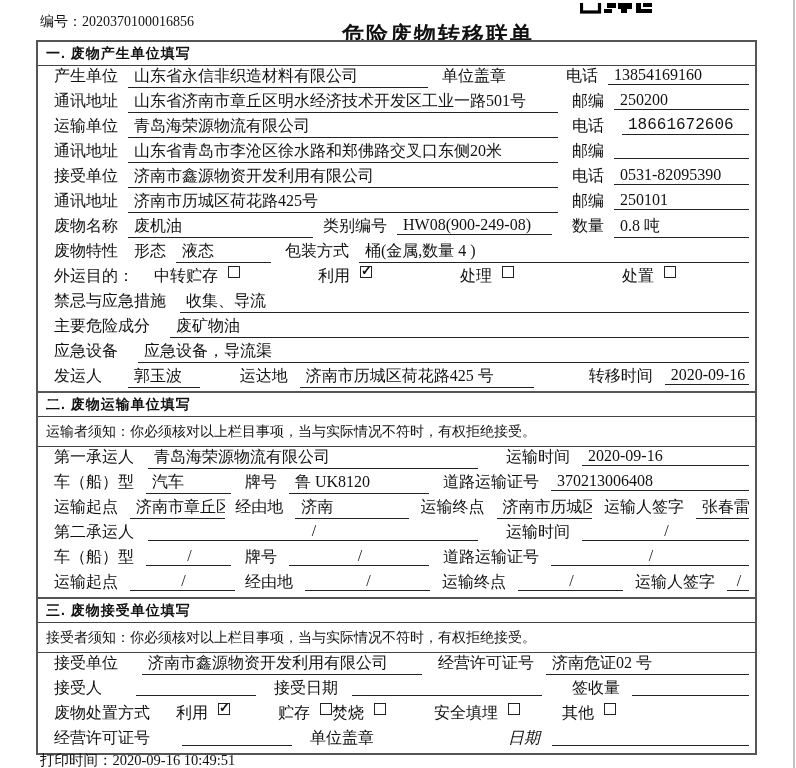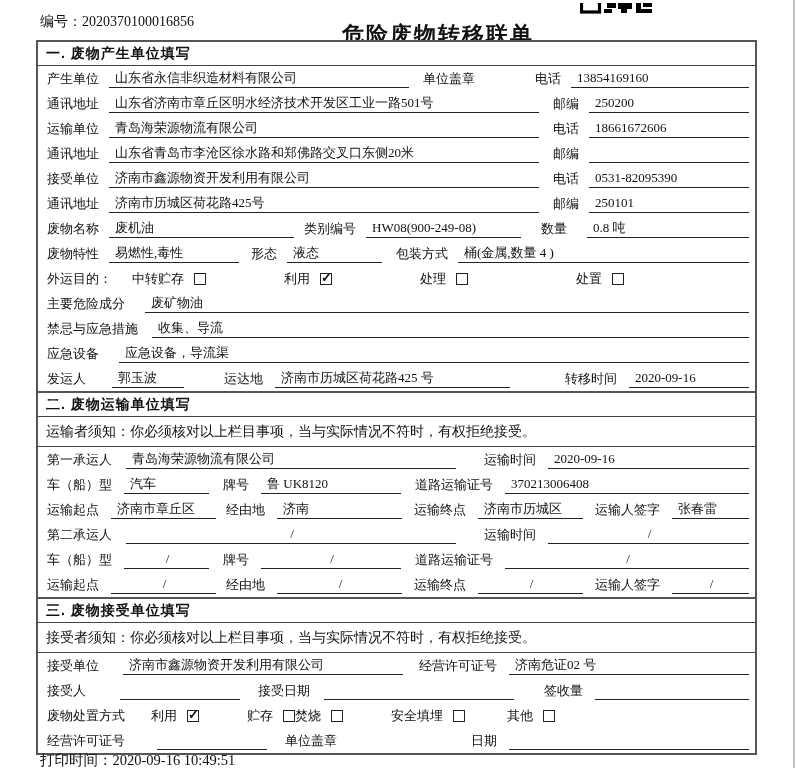--- a/index.html
+++ b/index.html
@@ -26,22 +26,22 @@
     height:23px;line-height:23px;padding-left:8px;
     font-family:"Liberation Sans","DejaVu Sans",sans-serif;
     font-size:14px;font-weight:bold;border-bottom:1px solid #444;
     letter-spacing:1px;
   }
   .notice{
     height:29px;line-height:29px;padding-left:8px;font-size:14px;
     border-bottom:1px solid #444;white-space:nowrap;
   }
   .row{
-    height:25px;display:flex;align-items:flex-end;
-    padding:0 6px 3px 9px;font-size:13px;box-sizing:border-box;
+    height:25px;display:flex;align-items:flex-start;
+    padding:0 6px 3px 16px;font-size:16px;box-sizing:border-box;
   }
   .lb{white-space:nowrap;padding-right:4px;}
   .f{
     border-bottom:1px solid #222;padding:0 4px 0 6px;white-space:nowrap;
     overflow:hidden;box-sizing:border-box;min-height:18px;
   }
   .f.fill{flex:1 1 auto;}
   .f.ctr{text-align:center;}
   .box{
     width:12px;height:12px;border:1.4px solid #222;display:inline-block;
@@ -85,21 +85,21 @@
       <div class="row">
         <span class="lb">通讯地址</span>
         <span class="f" style="width: 430px; margin-left: 6px;">山东省济南市章丘区明水经济技术开发区工业一路501号</span>
         <span class="lb" style="margin-left: 14px;">邮编</span>
         <span class="f fill" style="margin-left: 6px;">250200</span>
       </div>
       <div class="row">
         <span class="lb">运输单位</span>
         <span class="f" style="width: 430px; margin-left: 6px;">青岛海荣源物流有限公司</span>
         <span class="lb" style="margin-left: 14px;">电话</span>
-        <span class="f fill" style="margin-left: 6px;">18661672606</span>
+        <span class="f fill" style="margin-left: 14px; font-family: Liberation Mono, monospace;">18661672606</span>
       </div>
       <div class="row">
         <span class="lb">通讯地址</span>
         <span class="f" style="width: 430px; margin-left: 6px;">山东省青岛市李沧区徐水路和郑佛路交叉口东侧20米</span>
         <span class="lb" style="margin-left: 14px;">邮编</span>
         <span class="f fill" style="margin-left: 6px;"></span>
       </div>
       <div class="row">
         <span class="lb">接受单位</span>
         <span class="f" style="width: 430px; margin-left: 6px;">济南市鑫源物资开发利用有限公司</span>
@@ -111,48 +111,47 @@
         <span class="f" style="width: 430px; margin-left: 6px;">济南市历城区荷花路425号</span>
         <span class="lb" style="margin-left: 14px;">邮编</span>
         <span class="f fill" style="margin-left: 6px;">250101</span>
       </div>
       <div class="row">
         <span class="lb">废物名称</span>
         <span class="f" style="width: 185px; margin-left: 6px;">废机油</span>
         <span class="lb" style="margin-left: 10px;">类别编号</span>
         <span class="f" style="width: 155px; margin-left: 6px;">HW08(900-249-08)</span>
         <span class="lb" style="margin-left: 20px;">数量</span>
-        <span class="f fill" style="margin-left: 16px;">0.8 吨</span>
+        <span class="f fill" style="margin-left: 6px;">0.8 吨</span>
       </div>
       <div class="row">
         <span class="lb">废物特性</span>
-        <span class="f" style="width: 130px; margin-left: 6px;">易燃性,毒性</span>
         <span class="lb" style="margin-left: 12px;">形态</span>
         <span class="f" style="width: 95px; margin-left: 6px;">液态</span>
         <span class="lb" style="margin-left: 14px;">包装方式</span>
         <span class="f fill" style="margin-left: 6px;">桶(金属,数量 4 )</span>
       </div>
       <div class="row">
         <span class="lb">外运目的：</span>
         <span class="lb" style="margin-left: 16px;">中转贮存</span>
         <span class="box" style="margin-left: 6px;"></span>
         <span class="lb" style="margin-left: 78px;">利用</span>
         <span class="box checked" style="margin-left: 6px;"></span>
         <span class="lb" style="margin-left: 88px;">处理</span>
         <span class="box" style="margin-left: 6px;"></span>
         <span class="lb" style="margin-left: 108px;">处置</span>
         <span class="box" style="margin-left: 6px;"></span>
       </div>
       <div class="row">
+        <span class="lb">禁忌与应急措施</span>
+        <span class="f fill" style="margin-left: 10px;">收集、导流</span>
+      </div>
+      <div class="row">
         <span class="lb">主要危险成分</span>
         <span class="f fill" style="margin-left: 16px;">废矿物油</span>
-      </div>
-      <div class="row">
-        <span class="lb">禁忌与应急措施</span>
-        <span class="f fill" style="margin-left: 10px;">收集、导流</span>
       </div>
       <div class="row">
         <span class="lb">应急设备</span>
         <span class="f fill" style="margin-left: 16px;">应急设备，导流渠</span>
       </div>
       <div class="row">
         <span class="lb">发运人</span>
         <span class="f" style="width: 72px; margin-left: 22px;">郭玉波</span>
         <span class="lb" style="margin-left: 40px;">运达地</span>
         <span class="f" style="width: 235px; margin-left: 8px;">济南市历城区荷花路425 号</span>
@@ -239,21 +238,21 @@
         <span class="box" style="margin-left: 6px;"></span>
         <span class="lb" style="margin-left: 48px;">安全填埋</span>
         <span class="box" style="margin-left: 6px;"></span>
         <span class="lb" style="margin-left: 42px;">其他</span>
         <span class="box" style="margin-left: 6px;"></span>
       </div>
       <div class="row">
         <span class="lb">经营许可证号</span>
         <span class="f" style="width: 110px; margin-left: 28px;"></span>
         <span class="lb" style="margin-left: 18px;">单位盖章</span>
-        <span class="lb" style="margin-left: 130px;">日期</span>
+        <span class="lb" style="margin-left: 130px; font-style: italic;">日期</span>
         <span class="f fill" style="margin-left: 8px;"></span>
       </div>
     </div>
   </div>
 
 <div class="footer"><span>打印时间：</span><span>2020-09-16 10:49:51</span></div>
 
 <div class="page-edge"></div>
 
 </body></html>

